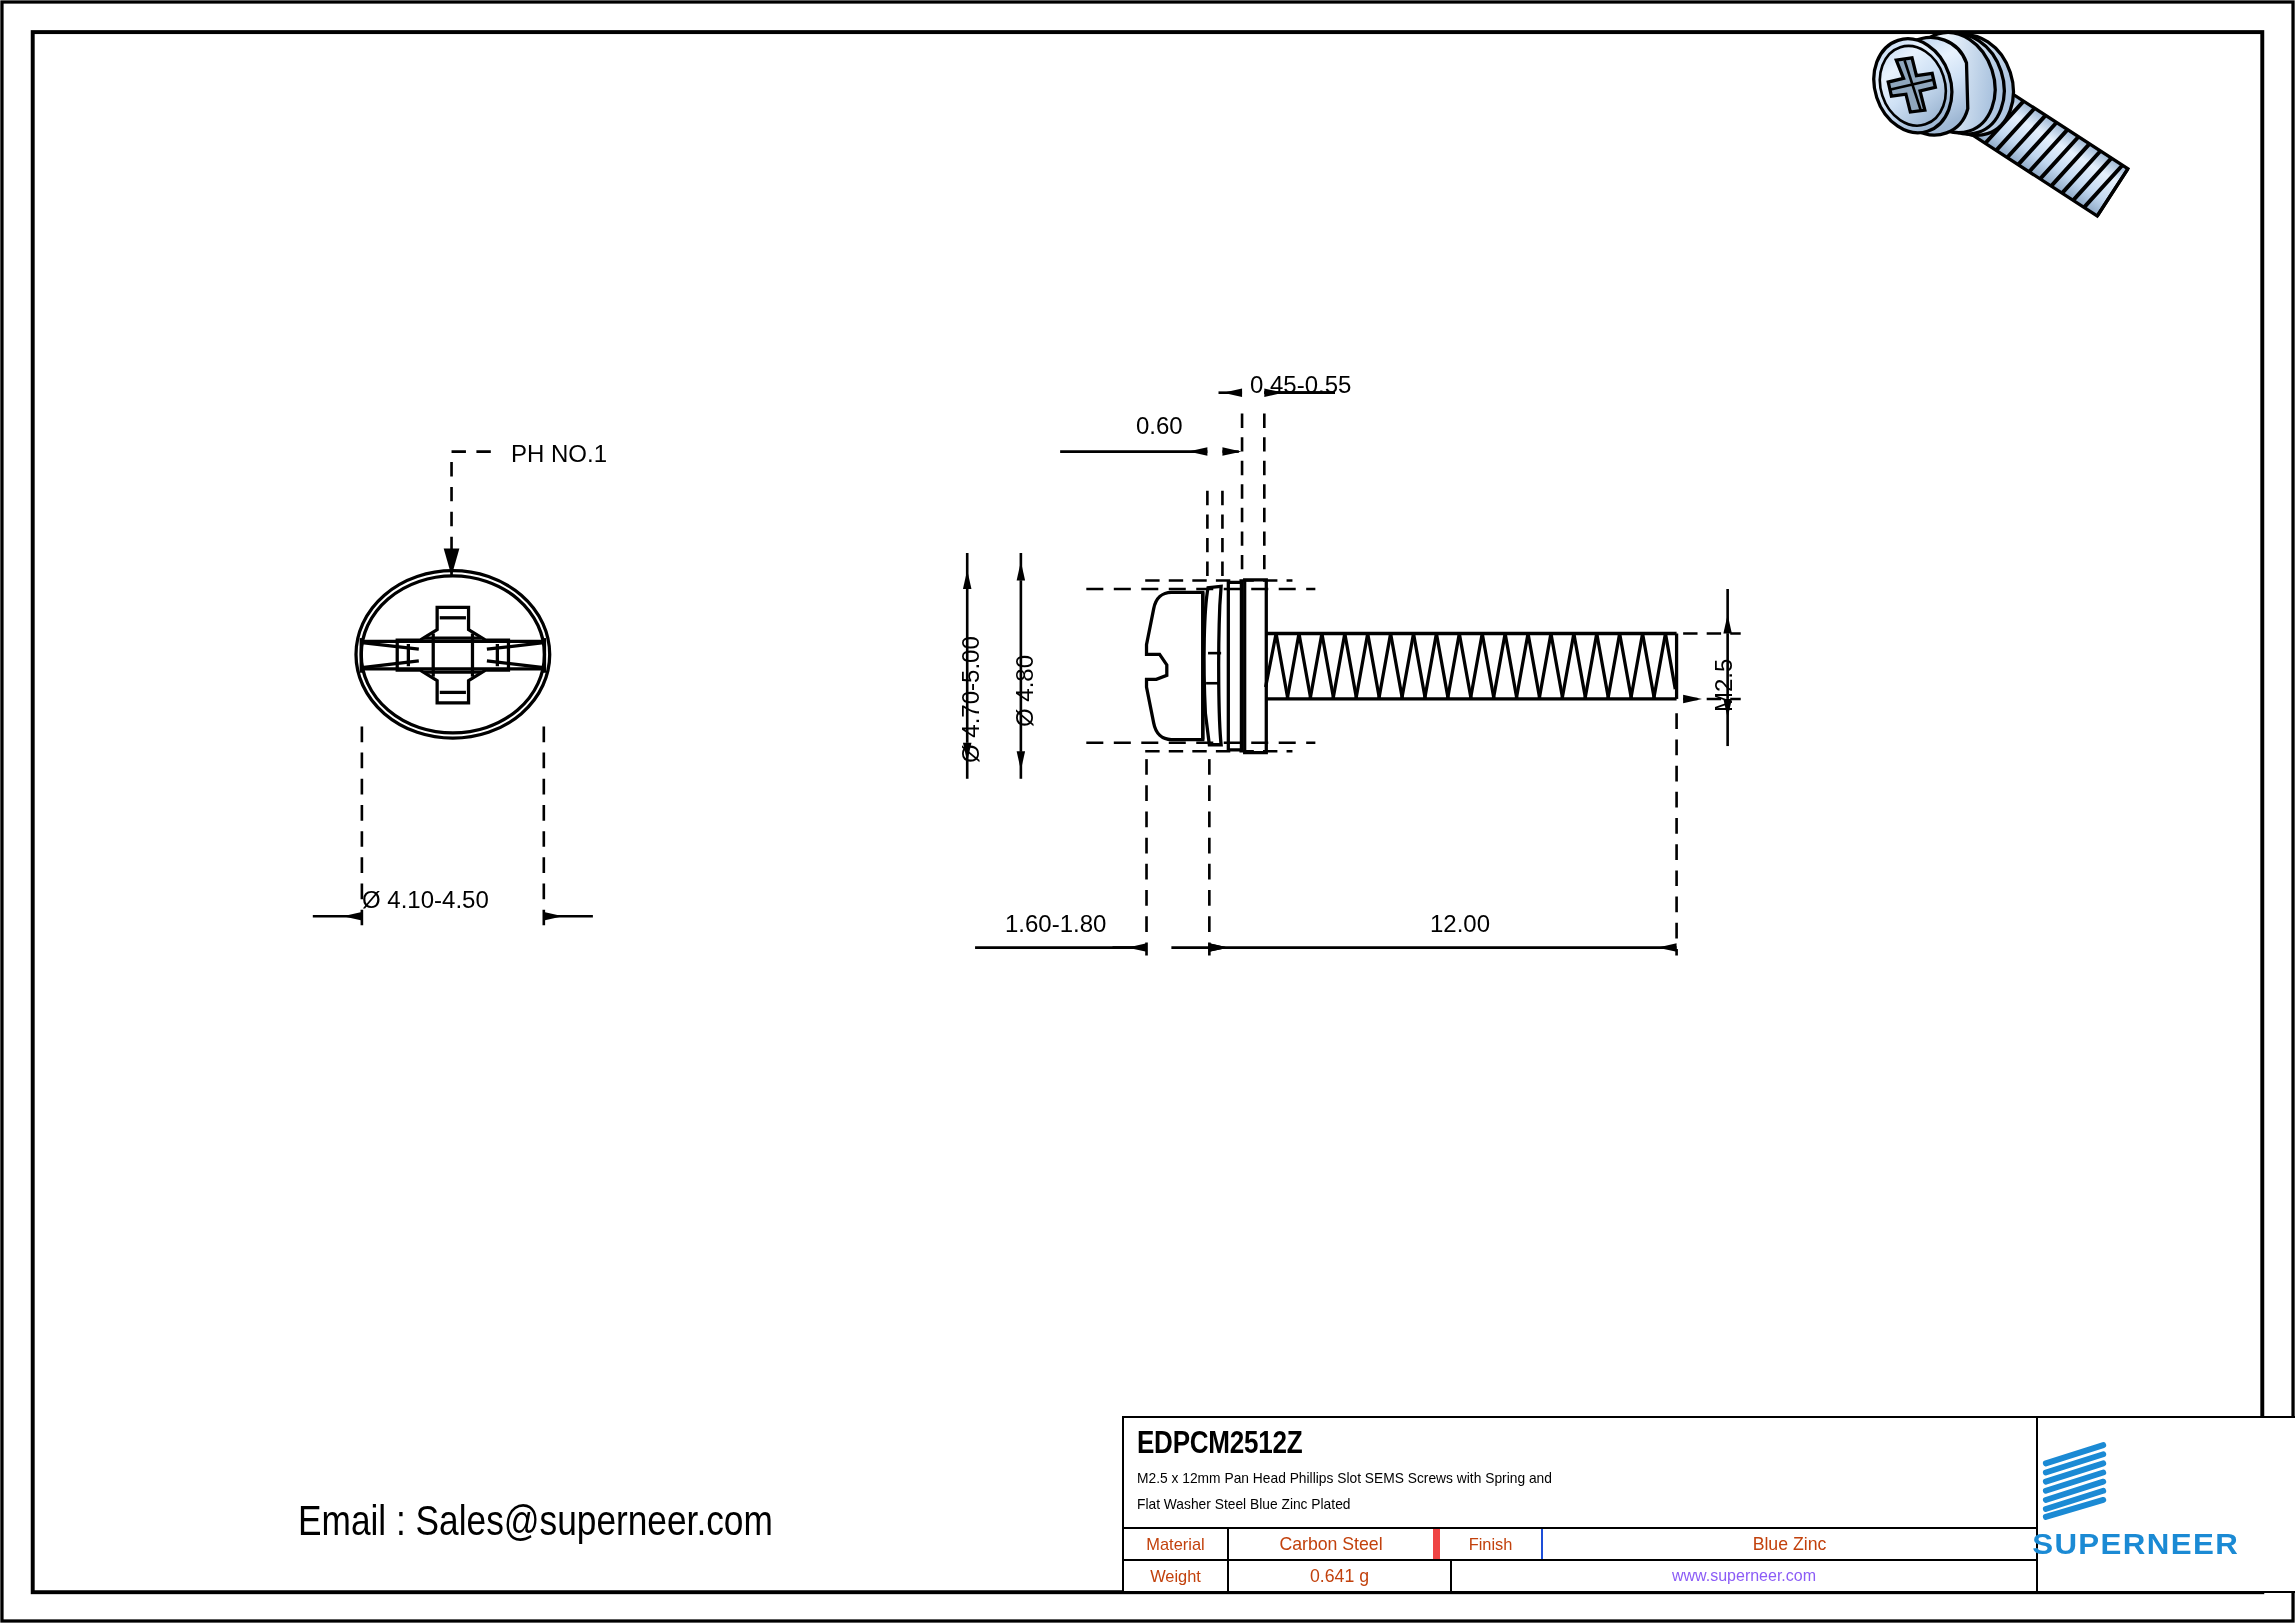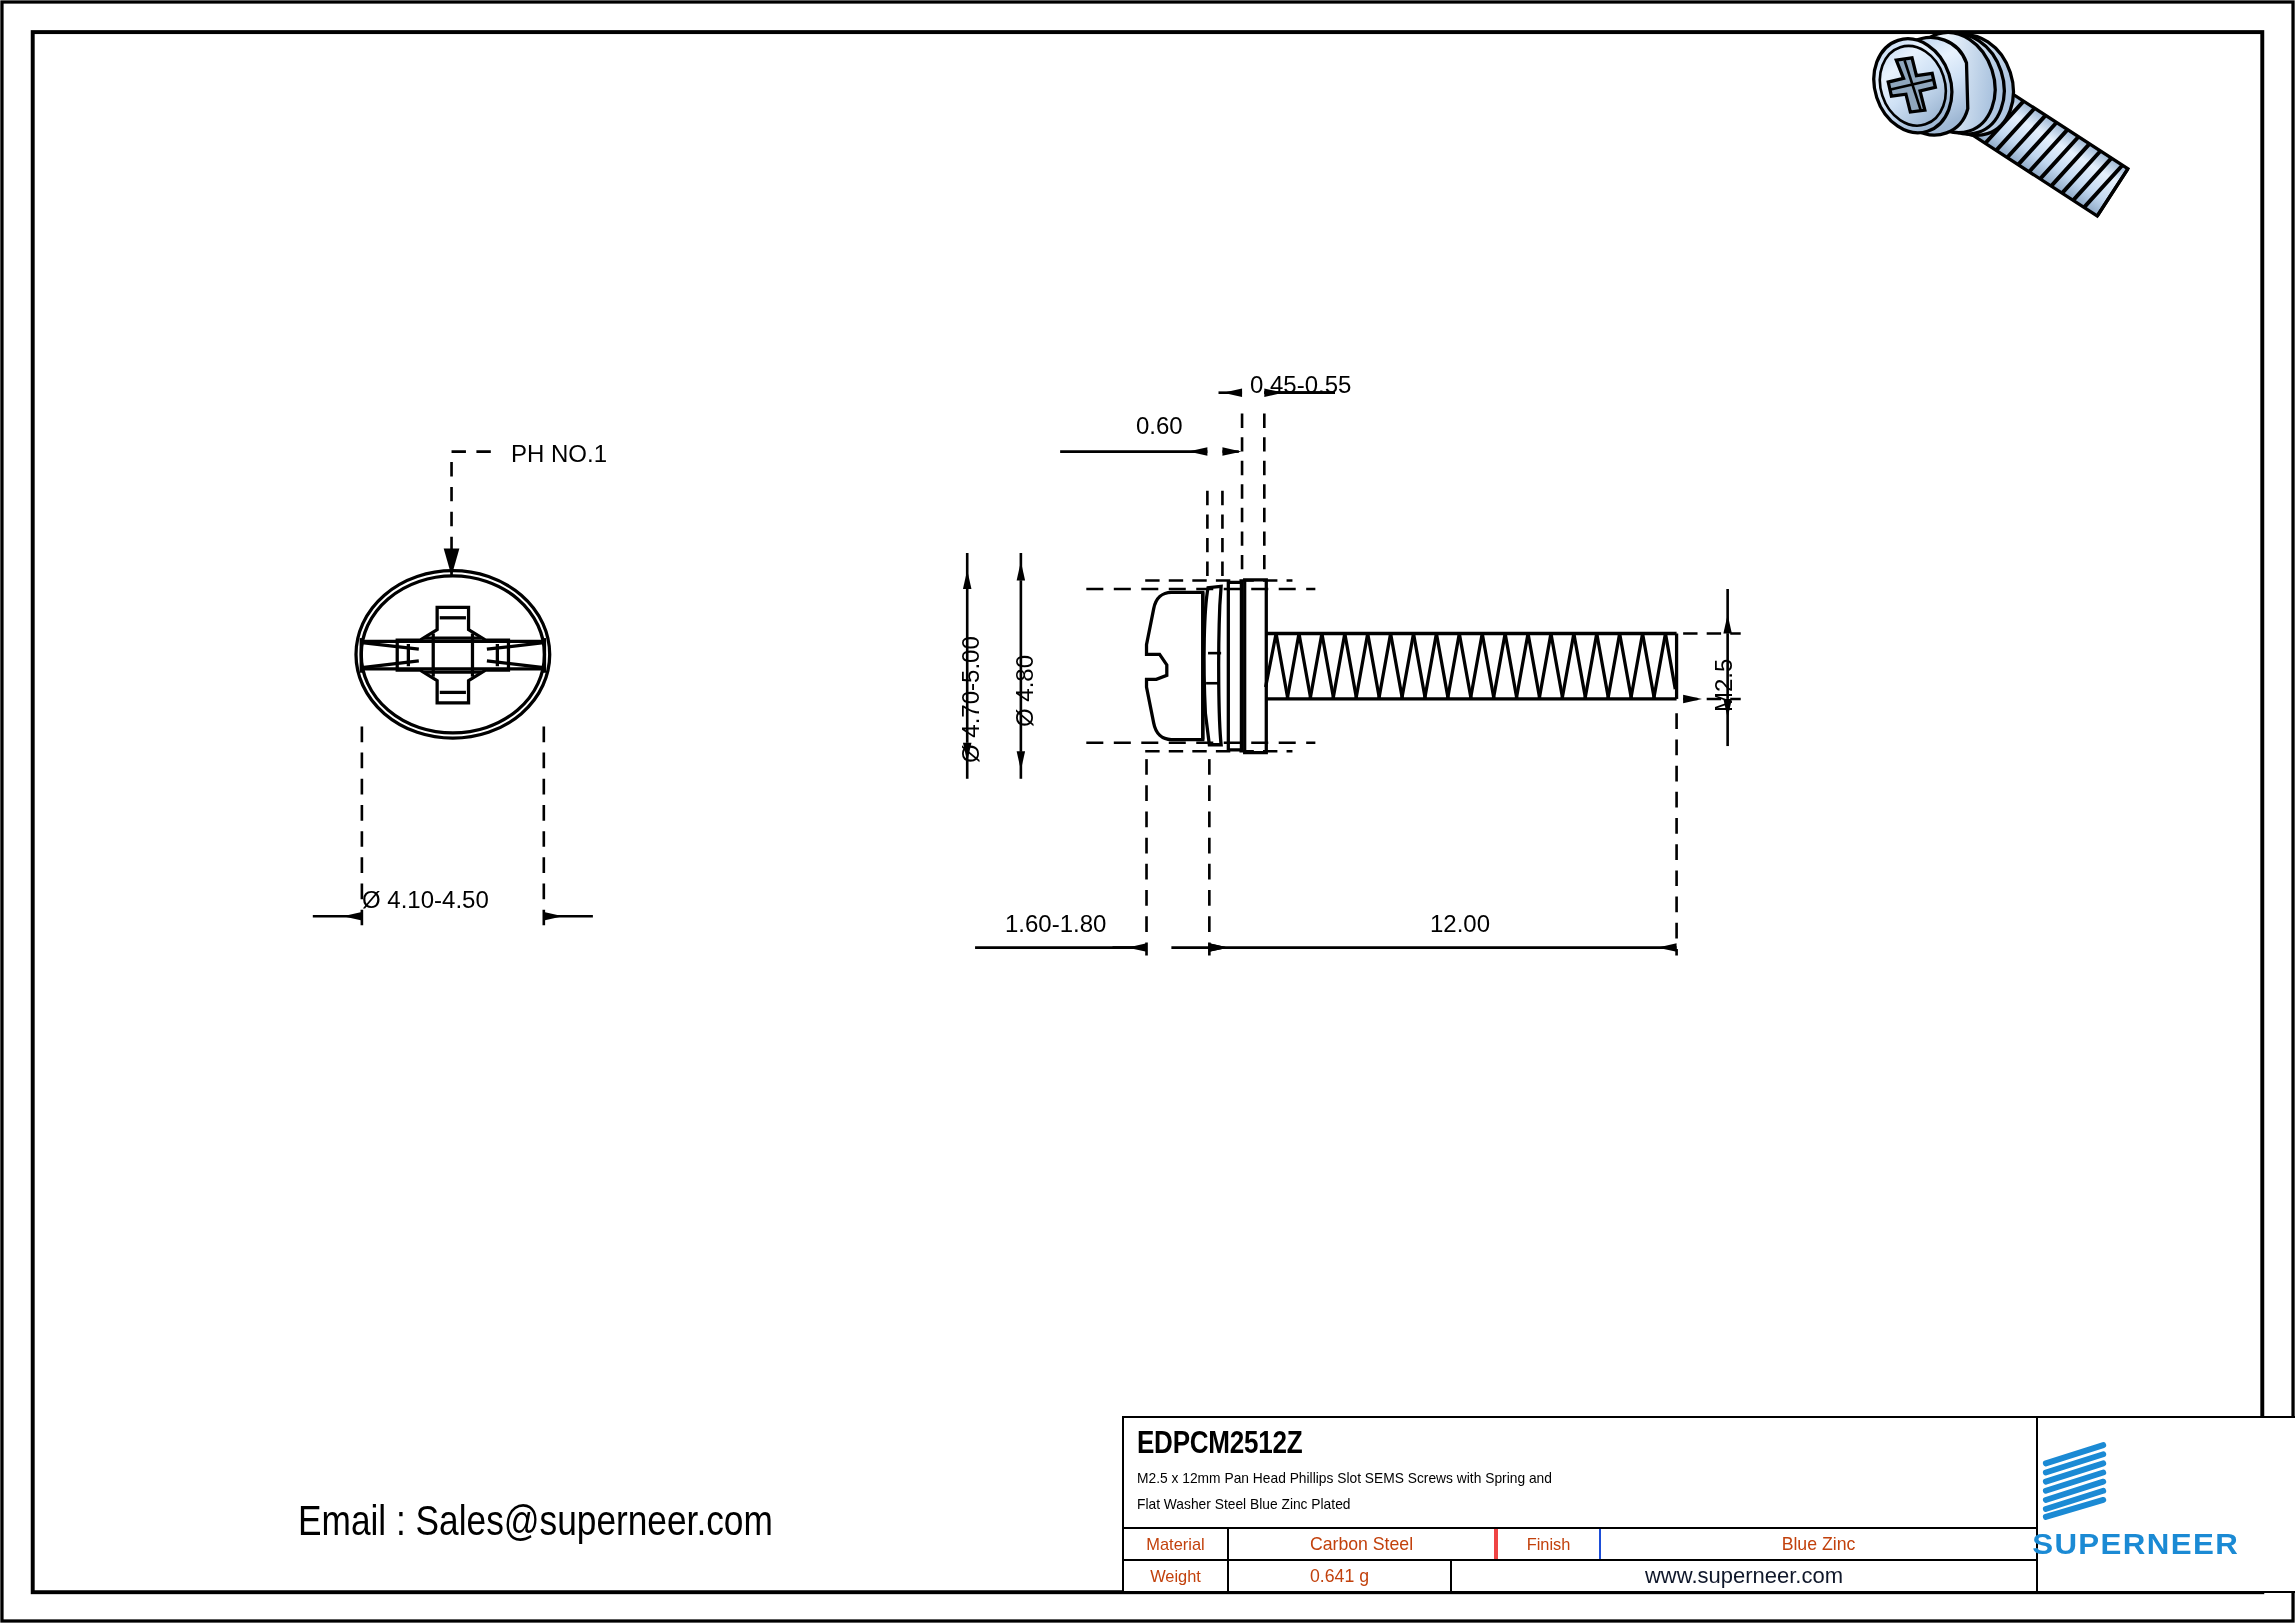--- a/index.html
+++ b/index.html
@@ -87,25 +87,25 @@
     box-sizing: border-box;
     display: flex;
     align-items: center;
     justify-content: center;
     font-size: 17.7px;
     color: #c2410c;
     transform-origin: center;
     white-space: nowrap;
   }
   .tb-cell.label { width: 105px; border-right: 2px solid #000; font-size: 16.4px;}
-  .tb-cell.value-mat { width: 269px; border-right: 4px solid #ef4444; }
+  .tb-cell.value-mat { width: 211px; border-right: 7px solid #ef4444; }
   .tb-cell.label2 { width: 103px; border-right: 2px solid #1d4ed8; font-size: 16.4px;}
   .tb-cell.value-fin { flex: 1; }
   .tb-cell.value-wt { width: 223px; border-right: 2px solid #000; }
-  .tb-cell.value-url { flex: 1; color: #0f172a; font-size: 22px; }
+  .tb-cell.value-url { flex: 1; color: #8b5cf6; font-size: 16px; }
   #tb-right {
     flex: 1;
     display: flex;
     flex-direction: column;
     align-items: flex-start;
     justify-content: center;
     padding-bottom: 7px;
     border-radius: 26px;
   }
   #logo-mark {

